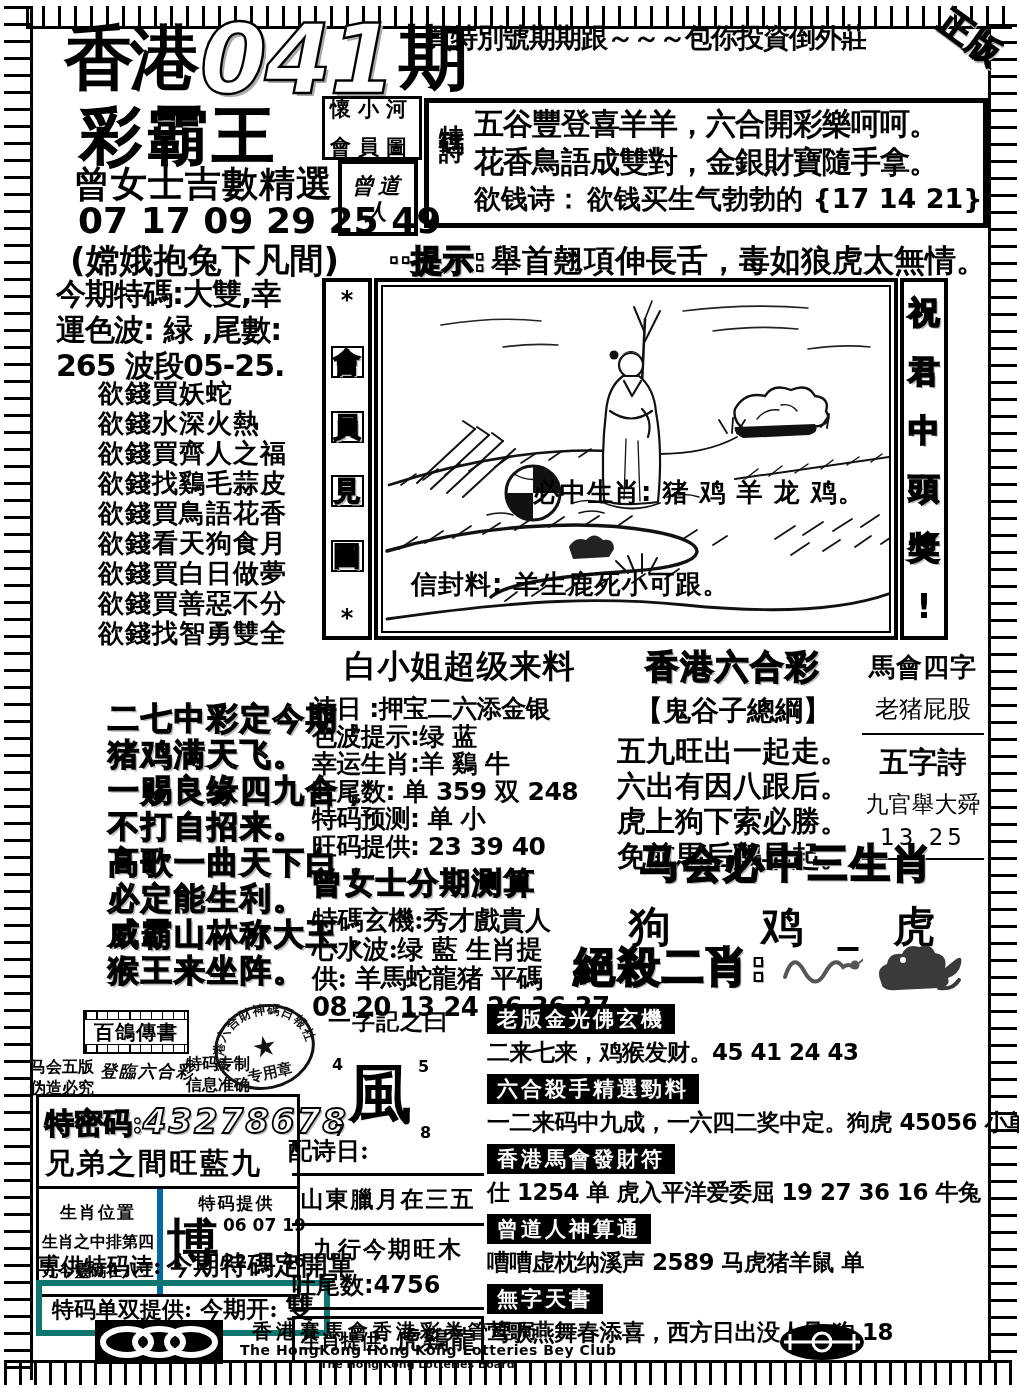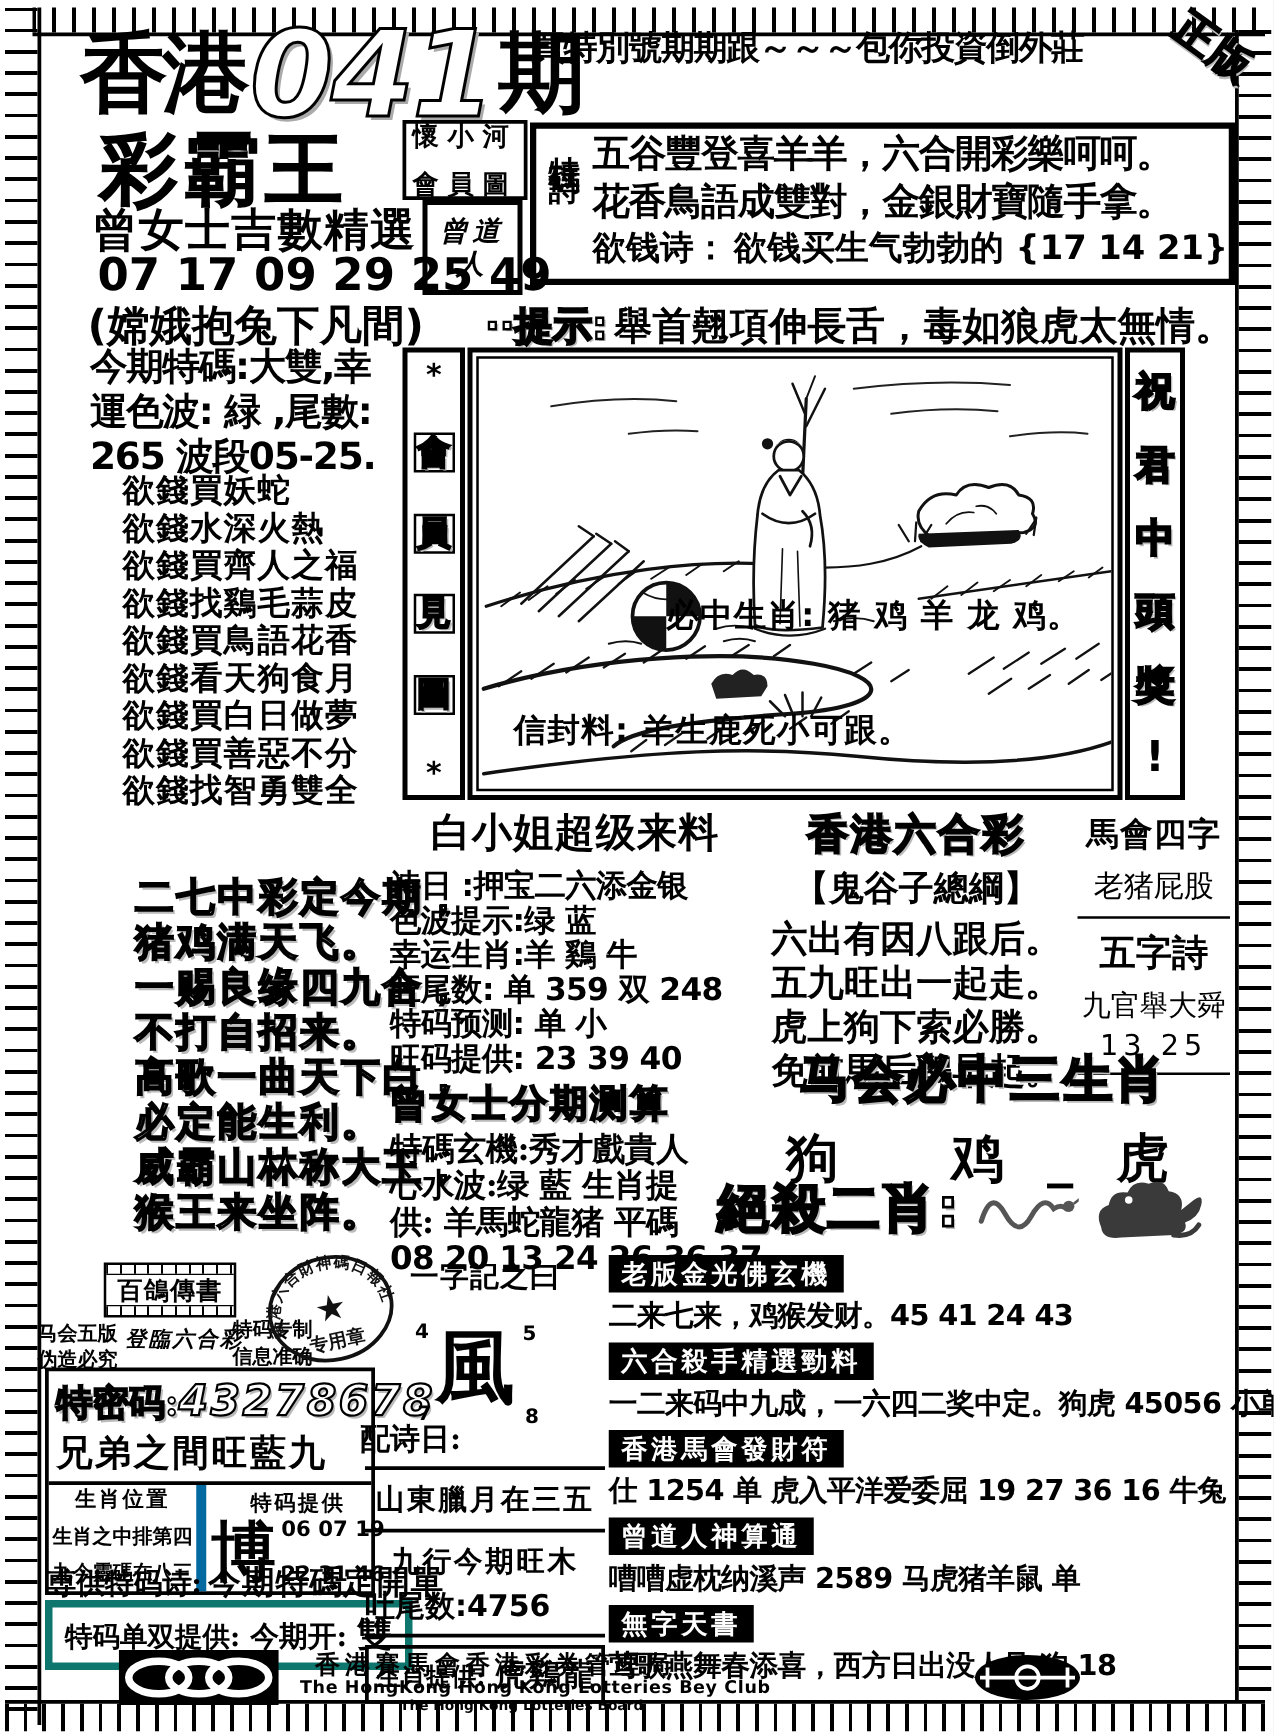--- a/index.html
+++ b/index.html
@@ -43,21 +43,21 @@
   <div class="abs nowrap" style="left:64px;top:12px;display:flex;align-items:flex-end;">
     <span class="b" style="font-size:70px;letter-spacing:-4px;">香港</span>
     <span class="b hollow-thick" style="font-size:96px;font-style:italic;letter-spacing:-2px;line-height:0.95;margin:0 4px;">041</span>
     <span class="b" style="font-size:70px;">期</span>
   </div>
   <div class="abs b" style="left:80px;top:94px;font-size:62px;letter-spacing:4px;-webkit-text-stroke:1px #000;">彩霸王</div>
 
   <div class="abs b nowrap" style="left:74px;top:160px;font-size:36px;letter-spacing:1px;">曾女士吉數精選</div>
   <div class="abs b nowrap" style="left:78px;top:200px;font-size:36px;">07 17 09 29 25 49</div>
   <div class="abs b nowrap" style="left:70px;top:238px;font-size:34px;">(嫦娥抱兔下凡間)</div>
-  <div class="abs b" style="left:72px;top:276px;font-size:30px;line-height:36px;letter-spacing:-1px;width:270px;">
+  <div class="abs b" style="left:56px;top:276px;font-size:30px;line-height:36px;letter-spacing:-1px;width:270px;">
     <div>今期特碼:大雙,幸</div>
     <div>運色波: 緑 ,尾數:</div>
     <div>265 波段05-25.</div>
   </div>
 
   <div class="abs b nowrap" style="left:425px;top:20px;font-size:27px;letter-spacing:-1px;">買特別號期期跟～～～包你投資倒外莊</div>
   <div class="abs b hollow" style="left:936px;top:16px;font-size:33px;transform:rotate(36deg);letter-spacing:2px;">正版</div>
 
   <div class="abs serif b center" style="left:322px;top:96px;width:94px;height:58px;border:3px solid #000;display:flex;flex-direction:column;justify-content:center;font-size:21px;letter-spacing:7px;line-height:26px;gap:12px;">
     <div>懷小河</div>
@@ -225,22 +225,22 @@
       <div class="nowrap serif">心水波:绿 藍 生肖提</div>
       <div class="nowrap serif">供: 羊馬蛇龍猪 平碼</div>
       <div class="nowrap">08 20 13 24 26 36 37</div>
     </div>
   </div>
 
   <div class="abs center" style="left:608px;top:645px;width:250px;">
     <div class="b hollow nowrap" style="font-size:33px;letter-spacing:2px;">香港六合彩</div>
     <div class="b serif nowrap" style="font-size:28px;margin-top:2px;">【鬼谷子總綱】</div>
     <div class="b serif" style="font-size:29px;line-height:35px;margin-top:4px;">
+      <div class="nowrap">五九旺出一起走。</div>
       <div class="nowrap">六出有因八跟后。</div>
-      <div class="nowrap">五九旺出一起走。</div>
       <div class="nowrap">虎上狗下索必勝。</div>
       <div class="nowrap">免前馬后鷄早起。</div>
     </div>
   </div>
 
   <div class="abs center" style="left:860px;top:650px;width:126px;">
     <div class="b nowrap" style="font-size:26px;letter-spacing:1px;">馬會四字</div>
     <div class="serif nowrap" style="font-size:24px;margin-top:8px;">老猪屁股</div>
     <div class="rule" style="margin:8px 2px;border-top-width:2px;"></div>
     <div class="b nowrap" style="font-size:29px;">五字詩</div>
@@ -295,21 +295,21 @@
 
   <div class="abs" style="left:36px;top:1094px;width:264px;border:3px solid #000;box-sizing:border-box;">
     <div style="padding:4px 6px 2px;">
       <div class="nowrap" style="display:flex;align-items:baseline;">
         <span class="serif b hollow" style="font-size:29px;-webkit-text-stroke:1.4px #000;">特密码:</span>
         <span class="b hollow" style="font-size:34px;font-style:italic;letter-spacing:2px;-webkit-text-stroke:1.8px #000;">43278678</span>
       </div>
       <div class="serif b nowrap" style="font-size:29px;letter-spacing:2px;">兄弟之間旺藍九</div>
     </div>
     <div style="display:flex;border-top:3px solid #000;">
-      <div style="width:122px;border-right:8px solid #0369a1;padding:0 3px;">
+      <div style="width:122px;border-right:6px solid #0369a1;padding:12px 3px;">
         <div class="serif b center nowrap" style="font-size:17px;letter-spacing:2px;">生肖位置</div>
         <div class="serif b nowrap" style="font-size:16px;margin-top:8px;">生肖之中排第四</div>
         <div class="serif b nowrap" style="font-size:16px;margin-top:8px;">九今靈碼在八三</div>
       </div>
       <div style="flex:1;padding:3px 4px;">
         <div class="serif b center nowrap" style="font-size:17px;letter-spacing:2px;">特码提供</div>
         <div style="display:flex;align-items:center;">
           <div class="serif b" style="font-size:52px;line-height:56px;">博</div>
           <div style="margin-left:4px;">
             <div class="b nowrap" style="font-size:17px;">06 07 19</div>

